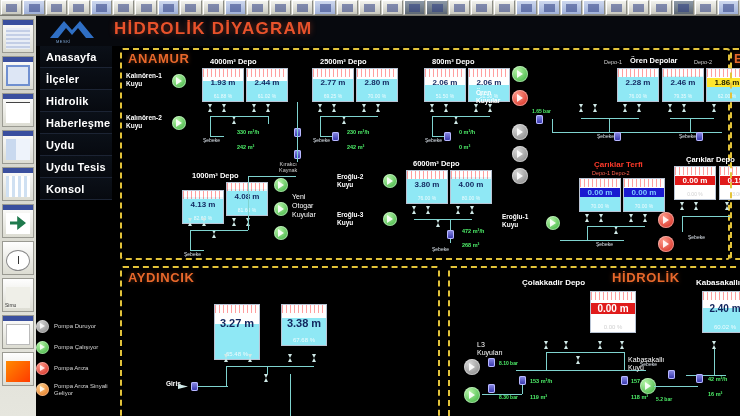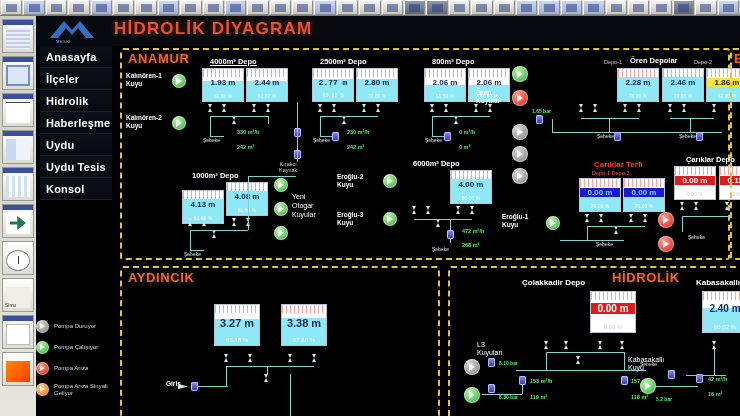--- a/index.html
+++ b/index.html
@@ -341,21 +341,21 @@
       <span>Kuyu</span>
     </div>
     <div class="pump c-green" style="left:136px;top:58px;"></div>
 
     <div class="wlabel" style="left:90px;top:98px;text-align:left;">
       <span>Kalınören-2</span><br>
       <span>Kuyu</span>
     </div>
     <div class="pump c-green" style="left:136px;top:100px;"></div>
 
-    <div class="tanklabel" style="left:174px;top:41px;text-decoration:underline;">4000m³ Depo</div>
+    <div class="tanklabel" style="left:174px;top:41px;">4000m³ Depo</div>
     <div class="tank" style="left:166px;top:52px;">
       <div class="fill" style="height:62%"></div>
       <div class="scale"></div>
       <div class="val">1.93 m</div>
       <div class="pct">61.88 %</div>
     </div>
     <div class="tank" style="left:210px;top:52px;">
       <div class="fill" style="height:61%"></div>
       <div class="scale"></div>
       <div class="val">2.44 m</div>
@@ -375,21 +375,21 @@
     <div class="flow" style="left:201px;top:128px;">242 m³</div>
     <div class="node" style="left:258px;top:112px;"></div>
     <div class="node" style="left:258px;top:134px;"></div>
     <div class="pipe v" style="left:261px;top:86px;height:60px;"></div>
     <div class="tanklabel small" style="left:243px;top:145px;text-align:center;line-height:6px;">
       <span>Kırakcı</span><br>
       <span>Kaynak</span>
     </div>
 
     <div class="tanklabel" style="left:284px;top:41px;">2500m³ Depo</div>
-    <div class="tank" style="left:276px;top:52px;font-family:Liberation Mono, monospace;">
+    <div class="tank" style="left:276px;top:52px;">
       <div class="fill" style="height:69%"></div>
       <div class="scale"></div>
       <div class="val">2.77 m</div>
       <div class="pct">69.25 %</div>
     </div>
     <div class="tank" style="left:320px;top:52px;">
       <div class="fill" style="height:70%"></div>
       <div class="scale"></div>
       <div class="val">2.80 m</div>
       <div class="pct">70.00 %</div>
@@ -472,20 +472,26 @@
       <span>Kuyu</span>
     </div>
     <div class="pump c-green" style="left:347px;top:158px;"></div>
     <div class="wlabel" style="left:301px;top:195px;text-align:left;">
       <span>Eroğlu-3</span><br>
       <span>Kuyu</span>
     </div>
     <div class="pump c-green" style="left:347px;top:196px;"></div>
 
     <div class="tanklabel" style="left:377px;top:143px;">6000m³ Depo</div>
+    <div class="tank" style="left:370px;top:154px;">
+      <div class="fill" style="height:76%"></div>
+      <div class="scale"></div>
+      <div class="val">3.80 m</div>
+      <div class="pct">76.00 %</div>
+    </div>
     <div class="tank" style="left:414px;top:154px;">
       <div class="fill" style="height:80%"></div>
       <div class="scale"></div>
       <div class="val">4.00 m</div>
       <div class="pct">80.00 %</div>
     </div>
     <div class="valve" style="left:376px;top:190px;"></div>
     <div class="valve" style="left:390px;top:190px;"></div>
     <div class="valve" style="left:420px;top:190px;"></div>
     <div class="valve" style="left:434px;top:190px;"></div>
@@ -596,21 +602,21 @@
     <div class="valve" style="left:644px;top:186px;"></div>
     <div class="valve" style="left:658px;top:186px;"></div>
     <div class="valve" style="left:689px;top:186px;"></div>
     <div class="pipe h" style="left:646px;top:200px;width:48px;"></div>
     <div class="pipe v" style="left:646px;top:200px;height:16px;"></div>
     <div class="netlabel" style="left:652px;top:218px;">Şebeke</div>
 
     <div class="zone" style="left:84px;top:250px;width:316px;height:150px;"></div>
     <div class="zlabel" style="left:92px;top:254px;">AYDINCIK</div>
 
-    <div class="tank wide" style="left:178px;top:288px;height:42px;">
+    <div class="tank wide" style="left:178px;top:288px;height:56px;">
       <div class="fill" style="height:65%"></div>
       <div class="scale"></div>
       <div class="val" style="font-size:11px;top:12px;">3.27 m</div>
       <div class="pct" style="font-size:6px;">65.48 %</div>
     </div>
     <div class="tank wide" style="left:245px;top:288px;height:42px;">
       <div class="fill" style="height:67%"></div>
       <div class="scale"></div>
       <div class="val" style="font-size:11px;top:12px;">3.38 m</div>
       <div class="pct" style="font-size:6px;">67.68 %</div>

